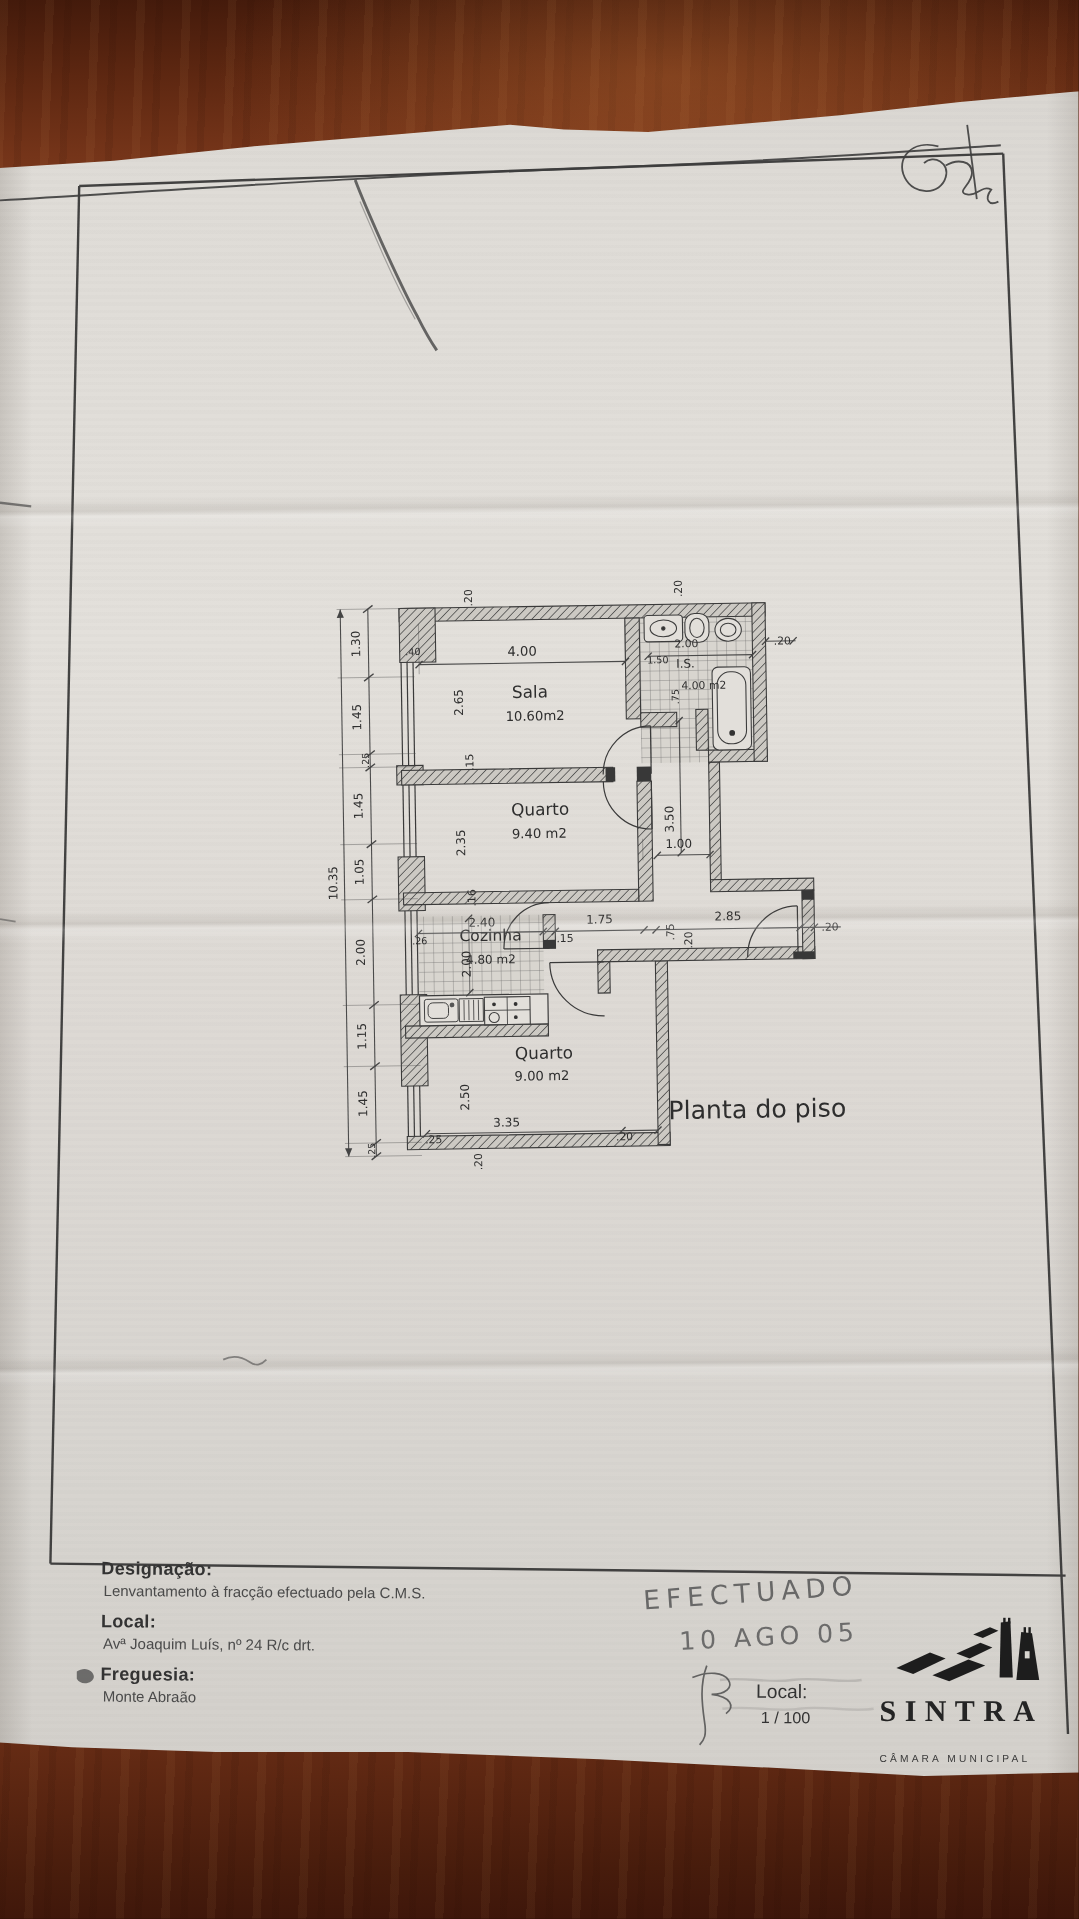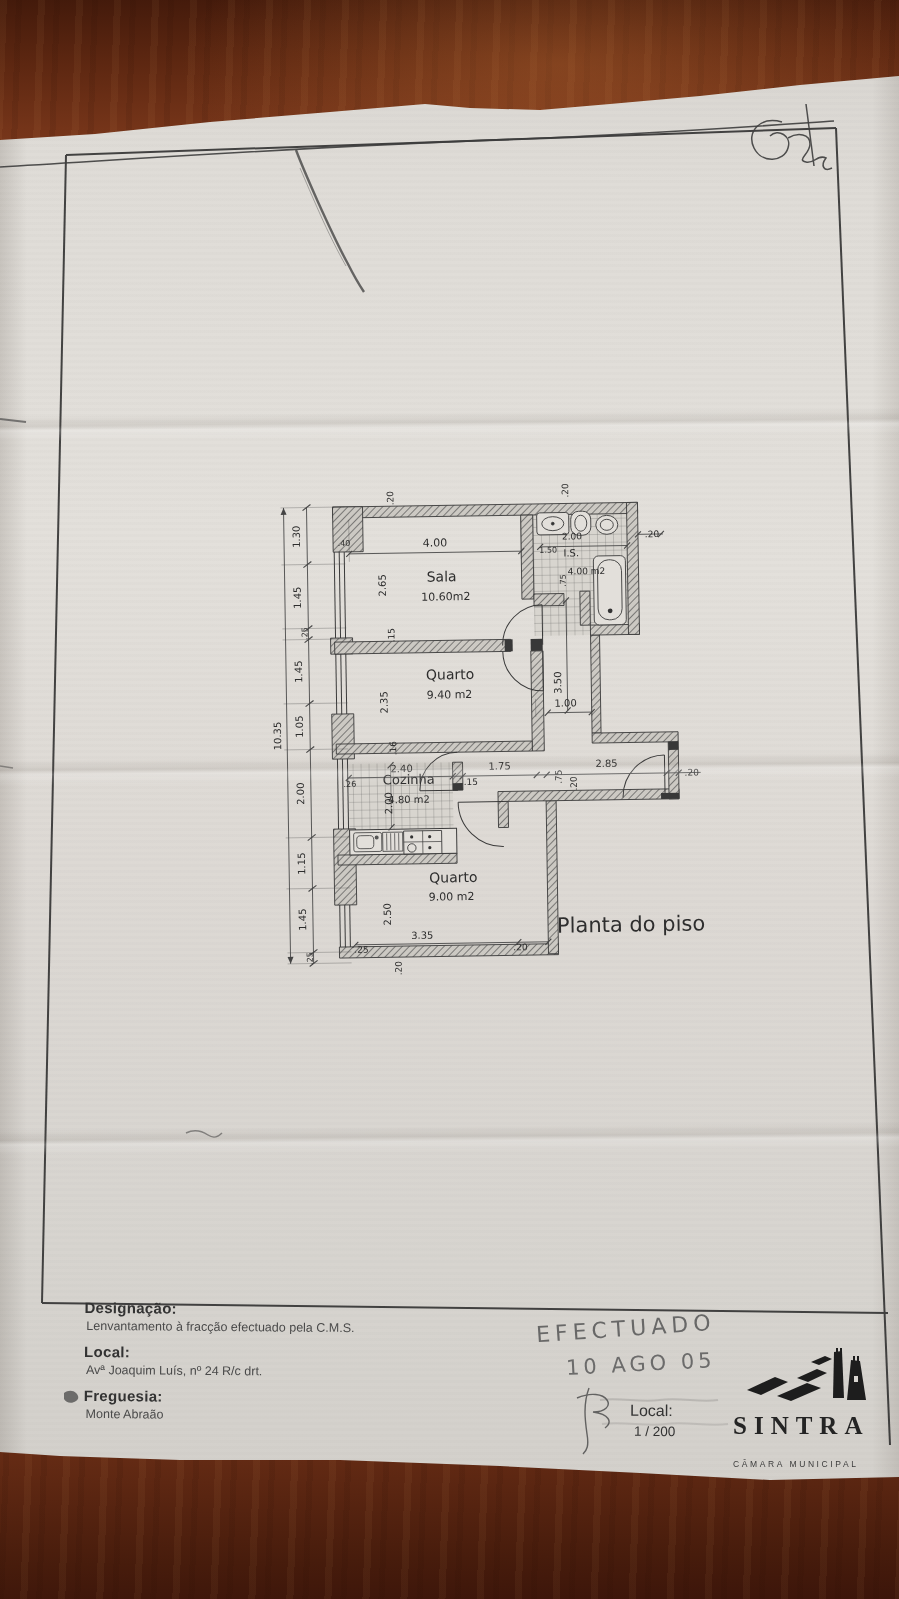--- a/index.html
+++ b/index.html
@@ -319,21 +319,21 @@
     <div class="val">Avª Joaquim Luís, nº 24 R/c drt.</div>
     <div class="lbl">Freguesia:</div>
     <div class="val">Monte Abraão</div>
   </div>
 
   <div class="hand1">EFECTUADO</div>
   <div class="hand2">10 AGO 05</div>
 
   <div class="escala">
     <div class="lbl">Local:</div>
-    <div class="val">1 / 200</div>
+    <div class="val">1 / 100</div>
   </div>
 
   <div class="sintra">
     <svg width="150" height="56" viewBox="0 0 150 56" fill="#1d1d1d">
       <polygon points="14,42 42,29 55,34 28,47"></polygon>
       <polygon points="44,48 74,35 88,40 58,53"></polygon>
       <polygon points="64,30 84,21 94,25 75,34"></polygon>
       <polygon points="78,14 92,8 99,11 86,17"></polygon>
       <polygon points="101,4 109,3 111,50 100,50"></polygon>
       <polygon points="118,12 127,13 133,52 114,52"></polygon>

